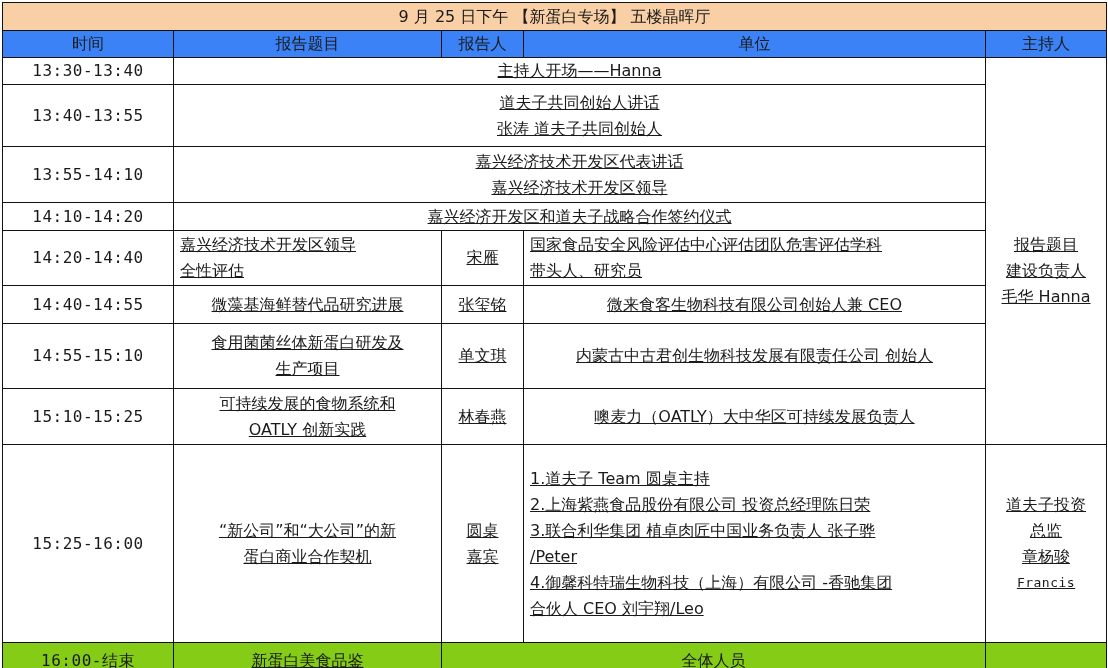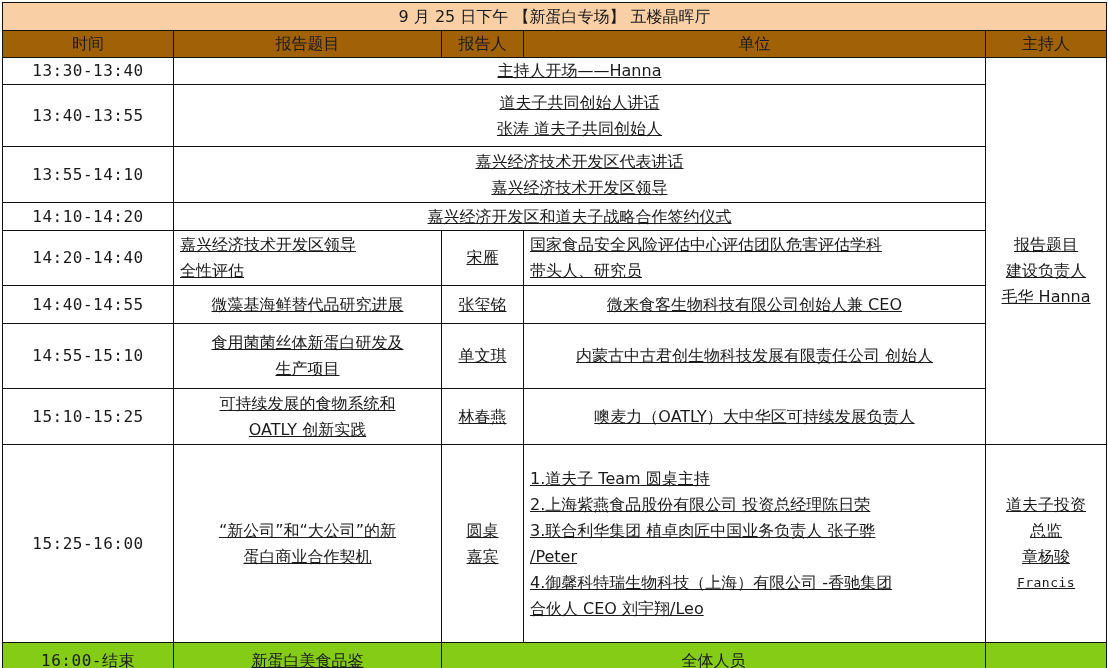--- a/index.html
+++ b/index.html
@@ -3,21 +3,21 @@
 <meta charset="utf-8">
 <style>
   html, body { margin: 0; padding: 0; background: #ffffff; }
   body { width: 1108px; height: 668px; overflow: hidden; position: relative;
          font-family: "DejaVu Sans", "Liberation Sans", sans-serif; color: #1a1a1a; }
   table.sched { position: absolute; left: 2px; top: 2px; border-collapse: collapse;
                 table-layout: fixed; width: 1104px; border-radius: 15px; }
   table.sched td { border: 1.5px solid #111; padding: 0 6px; text-align: center;
                    vertical-align: middle; font-size: 16px; line-height: 26px; overflow: hidden; }
   .title-row td { background: #f9cfa6; height: 27px; font-size: 17px; line-height: 26px; }
-  .head-row td { background: #a16207; height: 25px; }
+  .head-row td { background: #3b82f6; height: 25px; }
   .final-row td { background: #84cc16; }
   .mono { font-family: "DejaVu Sans Mono", "Liberation Mono", monospace; font-size: 13px; letter-spacing: 0.5px; }
   .left { text-align: left !important; }
   .line { display: block; text-decoration: underline; }
   .host-text { line-height: 28px; }
 </style>
 </head>
 <body>
 
 <table class="sched">

